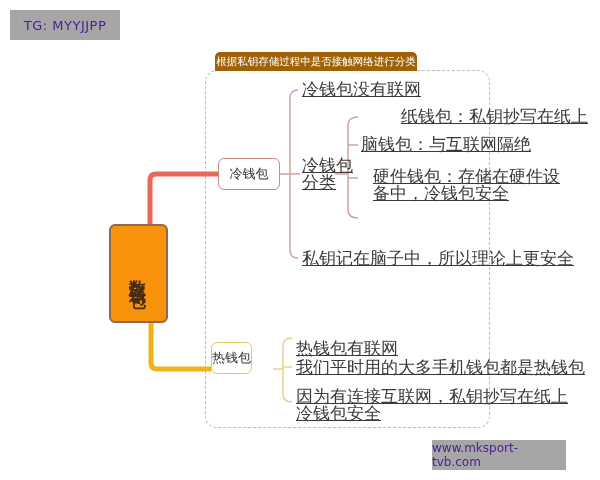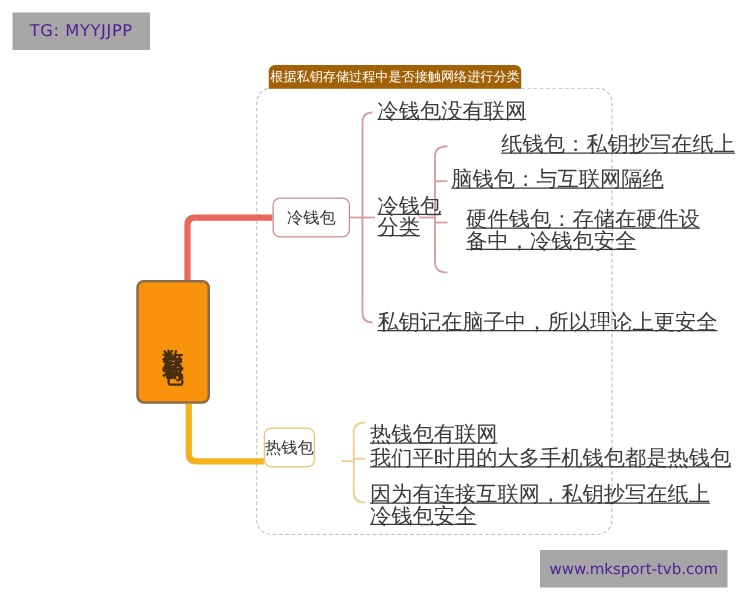--- a/index.html
+++ b/index.html
@@ -1,21 +1,21 @@
 <!DOCTYPE html>
 <html><head>
 <meta charset="utf-8">
 <style>
   html, body { margin:0; padding:0; }
   body { width:600px; height:480px; background:#ffffff; position:relative; overflow:hidden;
          font-family: "DejaVu Sans", "Liberation Sans", sans-serif; color:#3a3a3a; }
   .abs { position:absolute; }
   .badge { background:#a6a6a6; color:#4c1d95; font-family:"DejaVu Sans", sans-serif; display:flex; align-items:center; justify-content:center; }
   #tg { left:10px; top:10px; width:110px; height:30px; font-size:13px; letter-spacing:0.5px; }
-  #site { left:432px; top:440px; width:150px; height:30px; font-size:12px; }
+  #site { left:432px; top:440px; width:134px; height:30px; font-size:12px; }
   #group-label { left:215px; top:52px; width:202px; height:19px; background:#a16207; color:#fff;
                  font-size:10.5px; border-radius:5px 5px 0 0; display:flex; align-items:center; justify-content:center; white-space:nowrap; }
   #group-box { left:205px; top:70px; width:285px; height:358px; border:1px dashed #bdbdbd; border-radius:12px; box-sizing:border-box; }
   #center { left:109px; top:224px; width:59px; height:99px; background:#f7920a; border:2px solid #8c6a4a;
             border-radius:6px; box-sizing:border-box; display:flex; align-items:center; justify-content:center;
             font-size:17px; color:#4a2c10; writing-mode:vertical-rl; text-orientation:upright; letter-spacing:4px; font-weight:bold; }
   .node { background:#fff; border-radius:6px; box-sizing:border-box; display:flex; align-items:center; justify-content:center; font-size:13px; color:#333; }
   #cold { left:218px; top:158px; width:62px; height:32px; border:1.5px solid #c98a8a; }
   #hot { left:211px; top:342px; width:41px; height:32px; border:1.5px solid #e8c46a;font-family:Liberation Mono, monospace; }
   .txt { font-size:17px; color:#3a3a3a; line-height:17px; white-space:nowrap;text-decoration:underline; }

